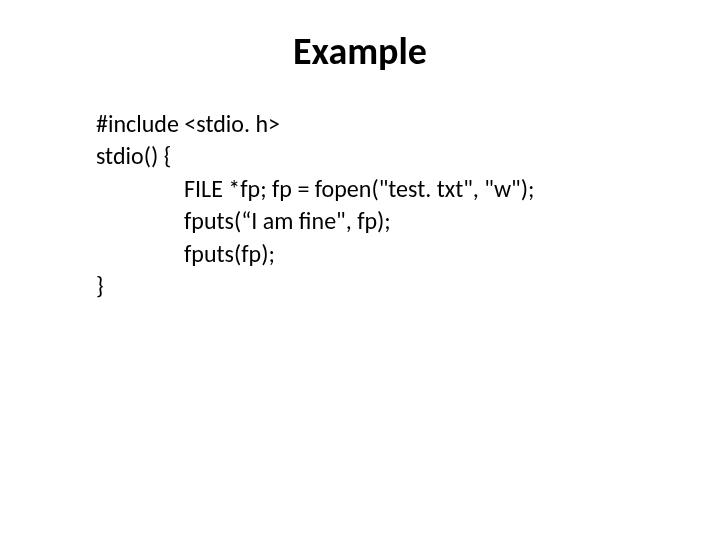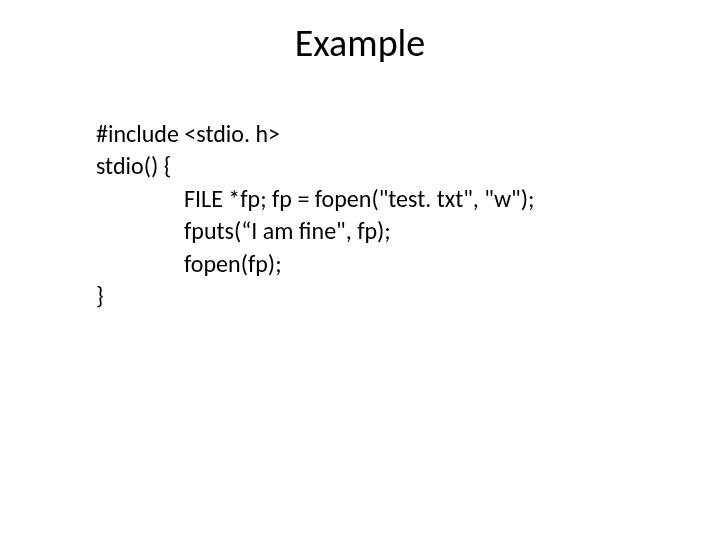--- a/index.html
+++ b/index.html
@@ -10,44 +10,44 @@
     body {
       width: 720px;
       height: 540px;
       background: #ffffff;
       font-family: Calibri, 'Segoe UI', Arial, sans-serif;
       color: #000000;
       position: relative;
     }
     .slide-title {
       font-size: 38px;
-      font-weight: 400;
+      font-weight: 700;
       text-align: center;
-      padding-top: 20px;
+      padding-top: 28px;
       padding-bottom: 12px;
     }
     .code-block {
       position: absolute;
       left: 96px;
-      top: 118px;
+      top: 108px;
       font-size: 24px;
       line-height: 1.35;
     }
     .code-line {
       white-space: pre;
     }
     .indent {
       padding-left: 88px;
     }
   </style>
 </head>
 <body>
 
 <div class="slide-title">Example</div>
 
 <div class="code-block">
   <div class="code-line">#include &lt;stdio. h&gt;</div>
   <div class="code-line">stdio() {</div>
   <div class="code-line indent">FILE *fp; fp = fopen("test. txt", "w");</div>
   <div class="code-line indent">fputs(“I am fine", fp);</div>
-  <div class="code-line indent">fopen(fp);</div>
+  <div class="code-line indent">fputs(fp);</div>
   <div class="code-line">}</div>
 </div>
 
 </body></html>

